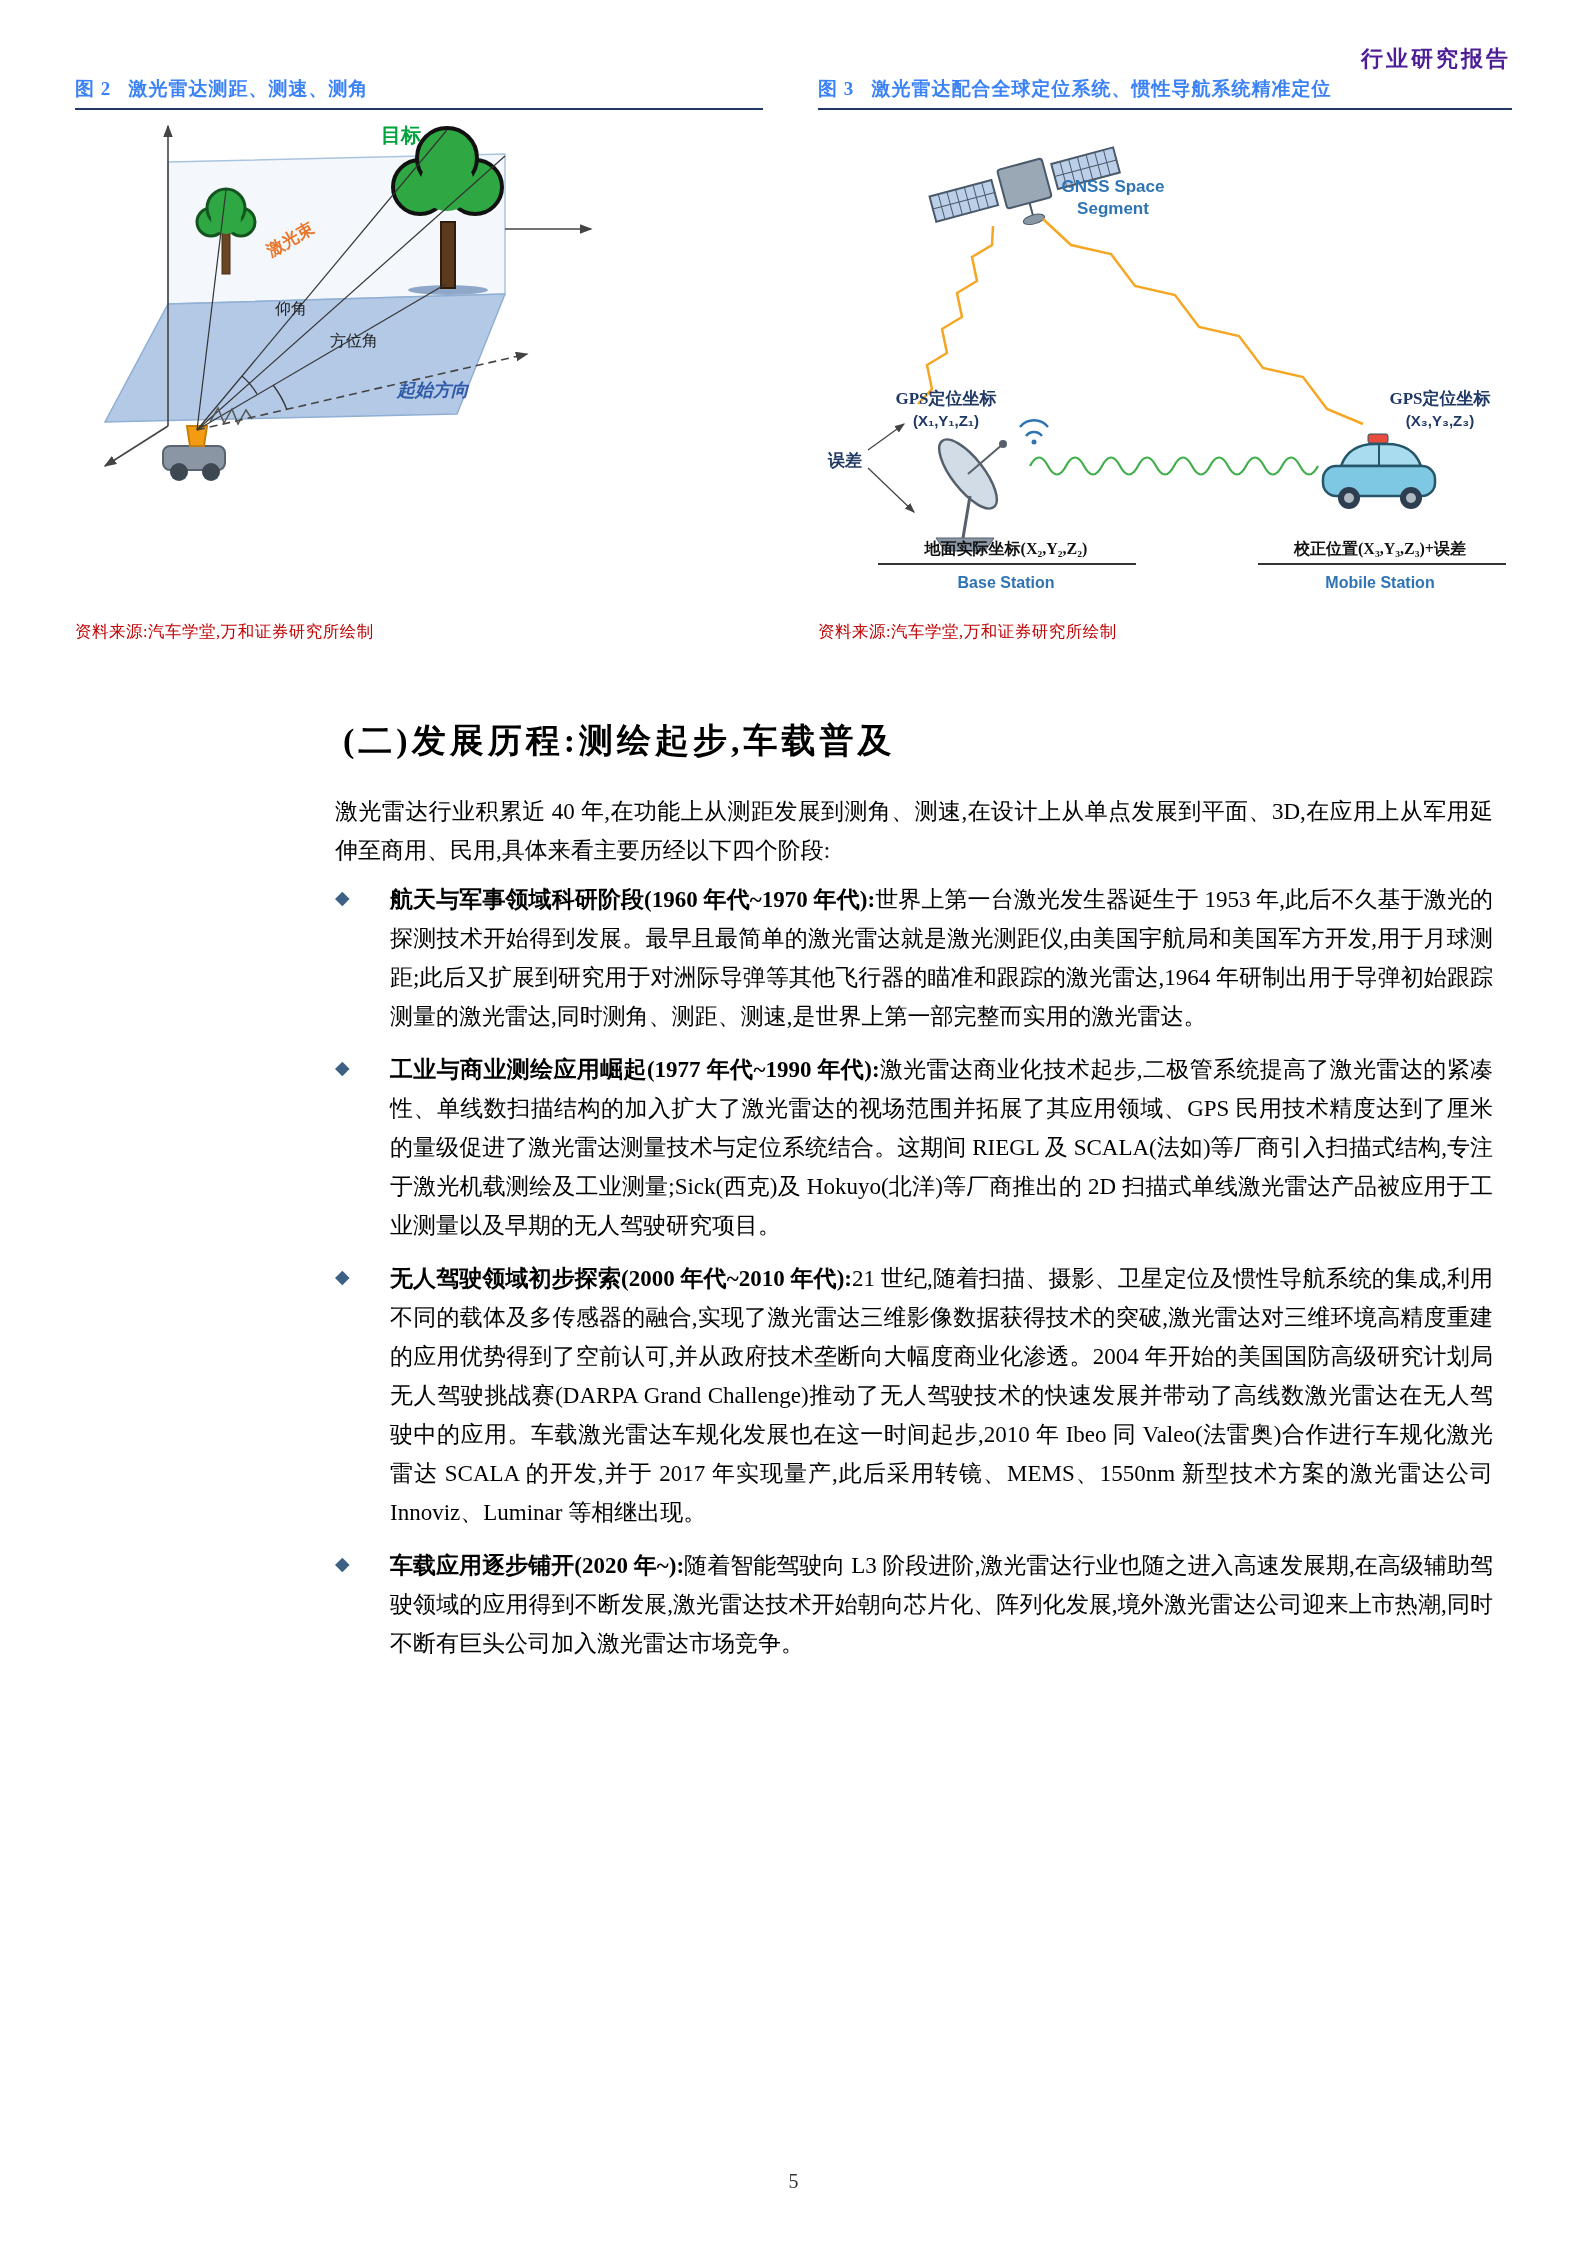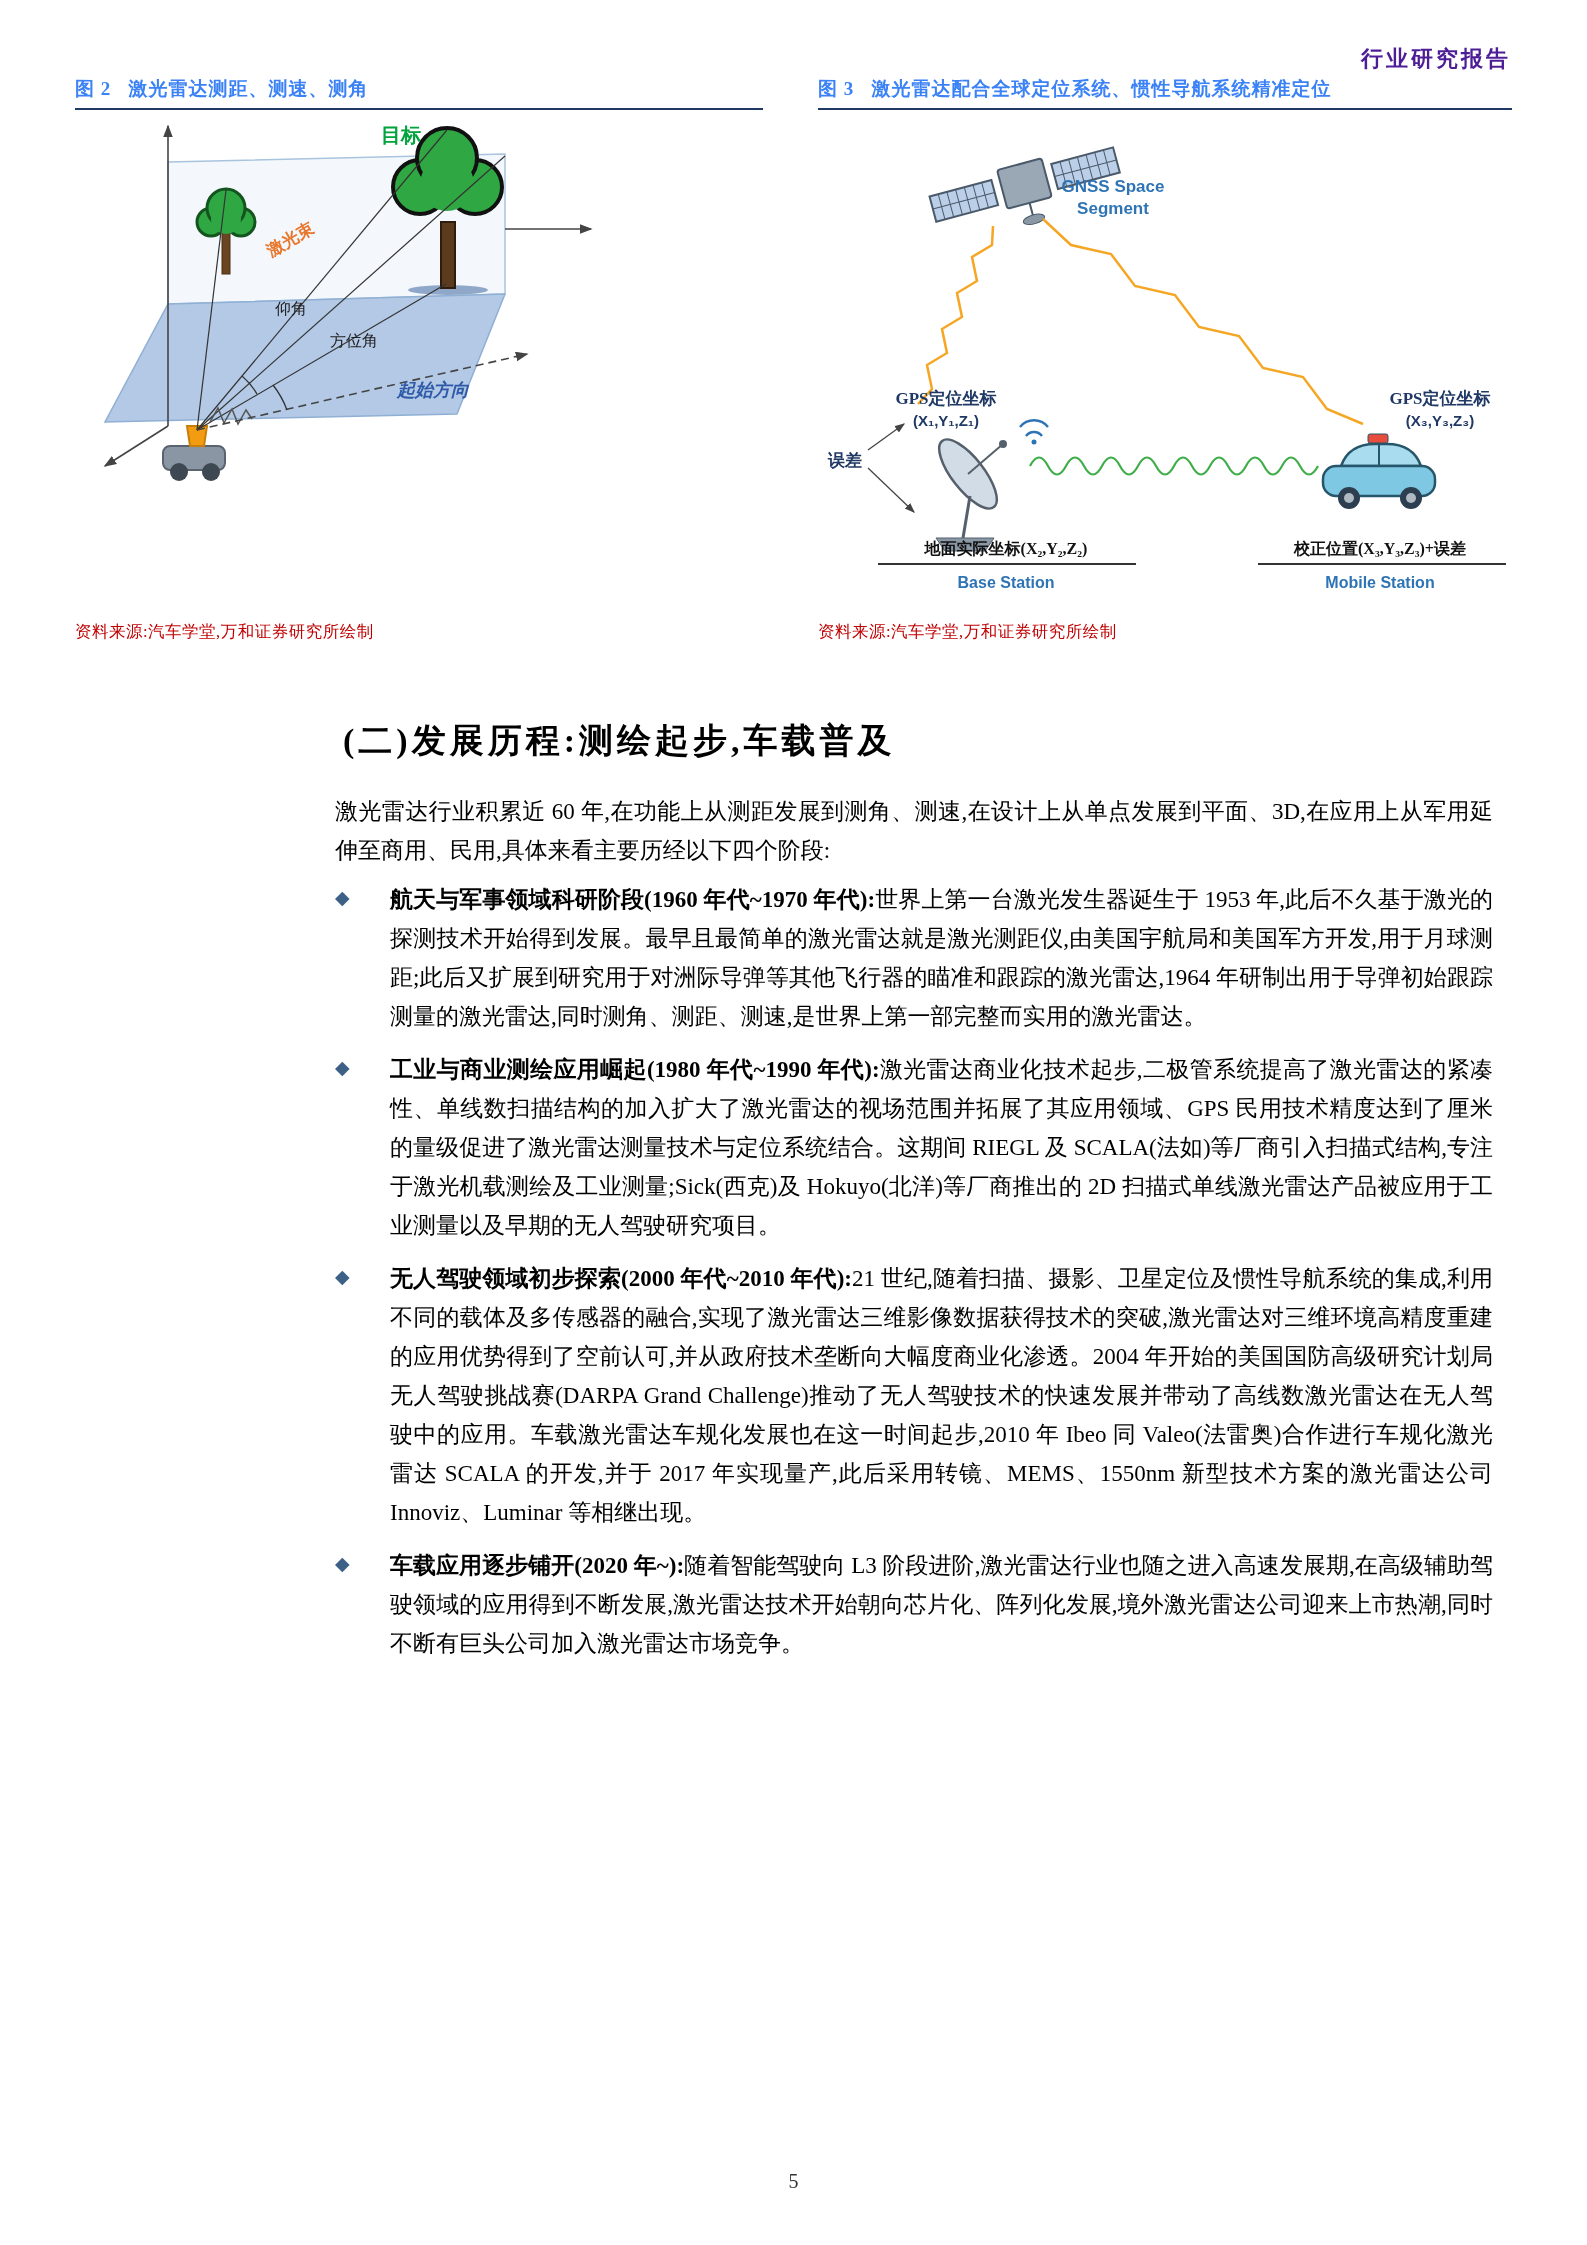--- a/index.html
+++ b/index.html
@@ -178,33 +178,33 @@
 
       <text class="svg-serif" x="562" y="440" text-anchor="middle" fill="#111" font-size="16" font-weight="bold">校正位置(X₃,Y₃,Z₃)+误差</text>
       <line x1="440" y1="450" x2="688" y2="450" stroke="#333" stroke-width="2"></line>
       <text class="svg-sans" x="562" y="474" text-anchor="middle" fill="#2E74B5" font-size="16" font-weight="bold">Mobile Station</text>
     </svg>
     <div class="fig-source">资料来源:汽车学堂,万和证券研究所绘制</div>
   </figure>
 
   <section class="content">
     <h2 class="section-heading">(二)发展历程:测绘起步,车载普及</h2>
-    <p class="intro">激光雷达行业积累近 60 年,在功能上从测距发展到测角、测速,在设计上从单点发展到平面、3D,在应用上从军用延伸至商用、民用,具体来看主要历经以下四个阶段:</p>
+    <p class="intro">激光雷达行业积累近 40 年,在功能上从测距发展到测角、测速,在设计上从单点发展到平面、3D,在应用上从军用延伸至商用、民用,具体来看主要历经以下四个阶段:</p>
 
     <div class="bullet">
       <span class="marker">◆</span>
       <p class="bullet-text">
         <strong>航天与军事领域科研阶段(1960 年代~1970 年代):</strong><span>世界上第一台激光发生器诞生于 1953 年,此后不久基于激光的探测技术开始得到发展。最早且最简单的激光雷达就是激光测距仪,由美国宇航局和美国军方开发,用于月球测距;此后又扩展到研究用于对洲际导弹等其他飞行器的瞄准和跟踪的激光雷达,1964 年研制出用于导弹初始跟踪测量的激光雷达,同时测角、测距、测速,是世界上第一部完整而实用的激光雷达。</span>
       </p>
     </div>
 
     <div class="bullet">
       <span class="marker">◆</span>
       <p class="bullet-text">
-        <strong>工业与商业测绘应用崛起(1980 年代~1990 年代):</strong><span>激光雷达商业化技术起步,二极管系统提高了激光雷达的紧凑性、单线数扫描结构的加入扩大了激光雷达的视场范围并拓展了其应用领域、GPS 民用技术精度达到了厘米的量级促进了激光雷达测量技术与定位系统结合。这期间 RIEGL 及 SCALA(法如)等厂商引入扫描式结构,专注于激光机载测绘及工业测量;Sick(西克)及 Hokuyo(北洋)等厂商推出的 2D 扫描式单线激光雷达产品被应用于工业测量以及早期的无人驾驶研究项目。</span>
+        <strong>工业与商业测绘应用崛起(1977 年代~1990 年代):</strong><span>激光雷达商业化技术起步,二极管系统提高了激光雷达的紧凑性、单线数扫描结构的加入扩大了激光雷达的视场范围并拓展了其应用领域、GPS 民用技术精度达到了厘米的量级促进了激光雷达测量技术与定位系统结合。这期间 RIEGL 及 SCALA(法如)等厂商引入扫描式结构,专注于激光机载测绘及工业测量;Sick(西克)及 Hokuyo(北洋)等厂商推出的 2D 扫描式单线激光雷达产品被应用于工业测量以及早期的无人驾驶研究项目。</span>
       </p>
     </div>
 
     <div class="bullet">
       <span class="marker">◆</span>
       <p class="bullet-text">
         <strong>无人驾驶领域初步探索(2000 年代~2010 年代):</strong><span>21 世纪,随着扫描、摄影、卫星定位及惯性导航系统的集成,利用不同的载体及多传感器的融合,实现了激光雷达三维影像数据获得技术的突破,激光雷达对三维环境高精度重建的应用优势得到了空前认可,并从政府技术垄断向大幅度商业化渗透。2004 年开始的美国国防高级研究计划局无人驾驶挑战赛(DARPA Grand Challenge)推动了无人驾驶技术的快速发展并带动了高线数激光雷达在无人驾驶中的应用。车载激光雷达车规化发展也在这一时间起步,2010 年 Ibeo 同 Valeo(法雷奥)合作进行车规化激光雷达 SCALA 的开发,并于 2017 年实现量产,此后采用转镜、MEMS、1550nm 新型技术方案的激光雷达公司 Innoviz、Luminar 等相继出现。</span>
       </p>
     </div>
 

